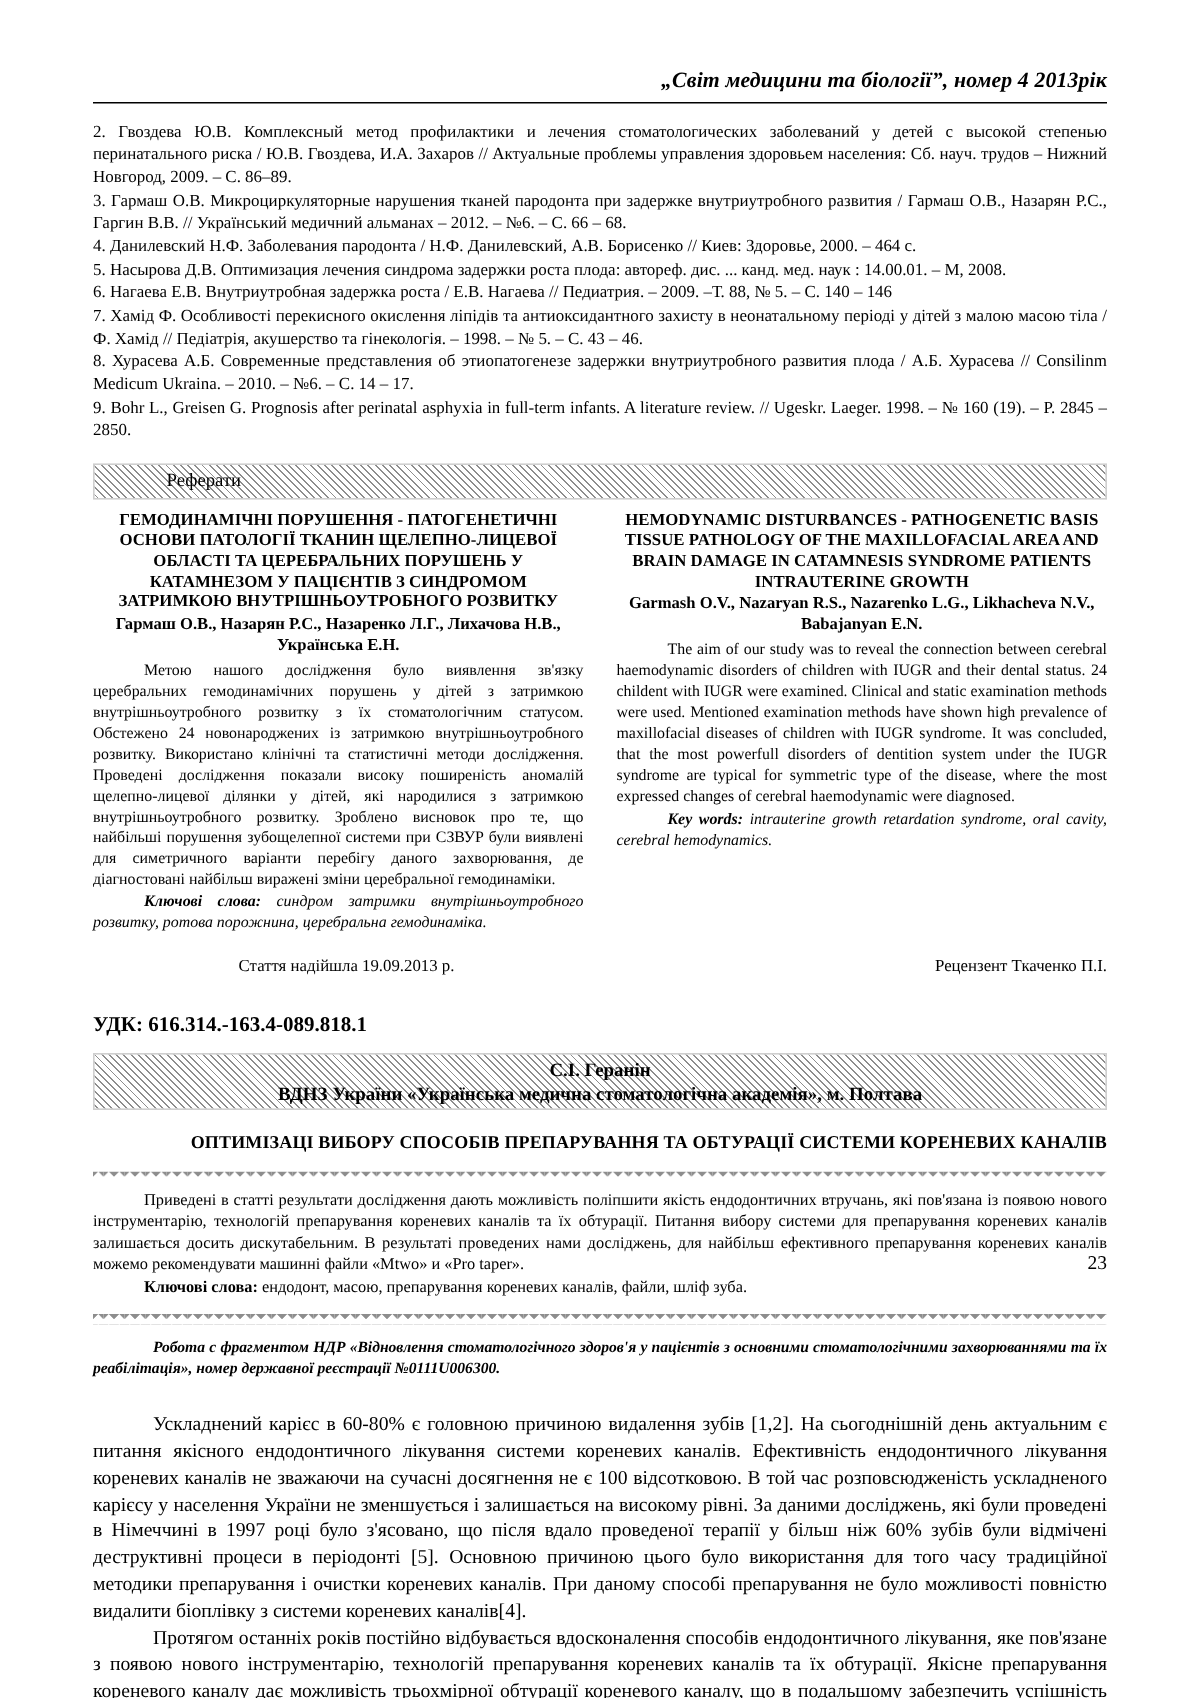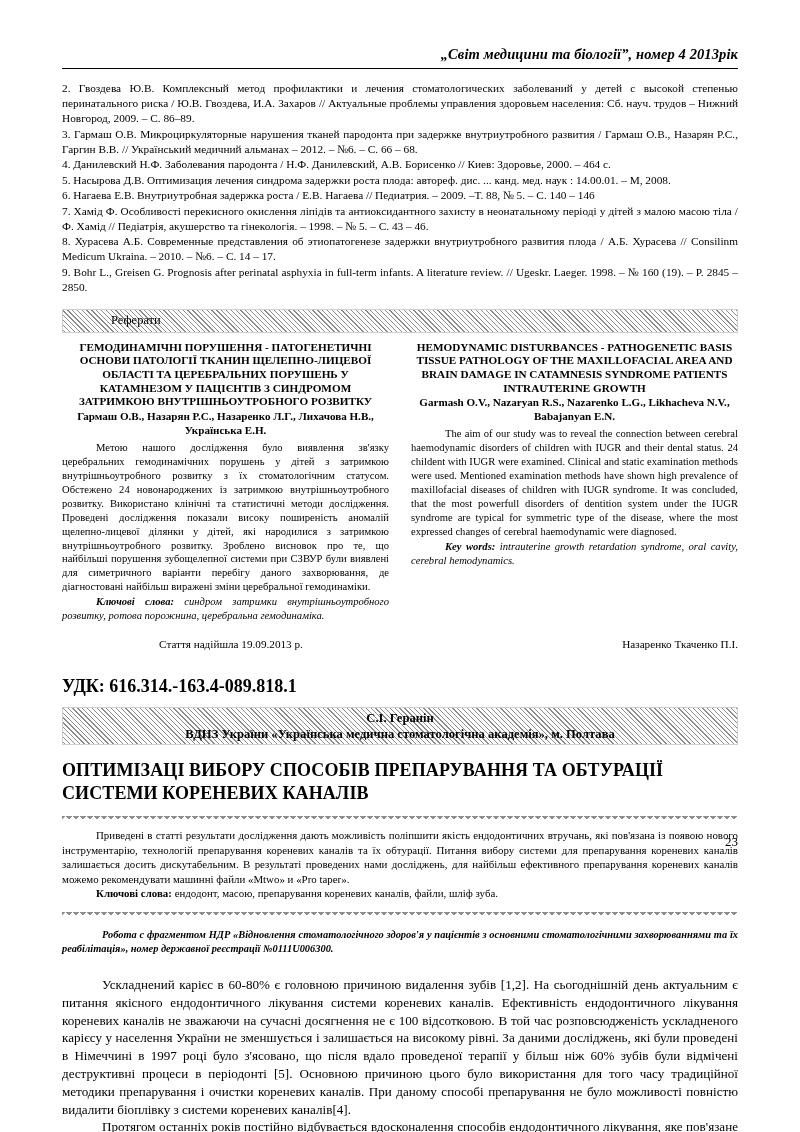--- a/index.html
+++ b/index.html
@@ -146,30 +146,30 @@
     text-align: center;
   }
   .submit-right {
     width: 50%;
     text-align: right;
   }
 
   
   .udc {
     margin-top: 26px;
-    font-size: 18px;
+    font-size: 14px;
     font-weight: bold;
   }
 
   
   .art-title {
     margin-top: 14px;
-    text-align: left;
-    font-weight: bold;
-    font-size: 18px;
+    text-align: right;
+    font-weight: bold;
+    font-size: 12px;
     line-height: 1.28;
     text-transform: uppercase;
     letter-spacing: 0.1px;
   }
 
   
   .zigzag {
     height: 7px;
     margin-top: 11px;
     background-image:
@@ -269,21 +269,21 @@
       <div class="abs-keywords">
         <span class="kw-label">Key words:</span>
         <span>intrauterine growth retardation syndrome, oral cavity, cerebral hemodynamics.</span>
       </div>
     </div>
 
   </div>
 
   <div class="submit-row">
     <div class="submit-left">Стаття надійшла 19.09.2013 р.</div>
-    <div class="submit-right">Назаренко Ткаченко П.І.</div>
+    <div class="submit-right">Рецензент Ткаченко П.І.</div>
   </div>
 
   <div class="udc">УДК: 616.314.-163.4-089.818.1</div>
 
   <div class="banner-2">
     <div class="line">С.І. Геранін</div>
     <div class="line">ВДНЗ України «Українська медична стоматологічна академія», м. Полтава</div>
   </div>
 
   <div class="art-title">ОПТИМІЗАЦІ ВИБОРУ СПОСОБІВ ПРЕПАРУВАННЯ ТА ОБТУРАЦІЇ СИСТЕМИ КОРЕНЕВИХ КАНАЛІВ</div>

